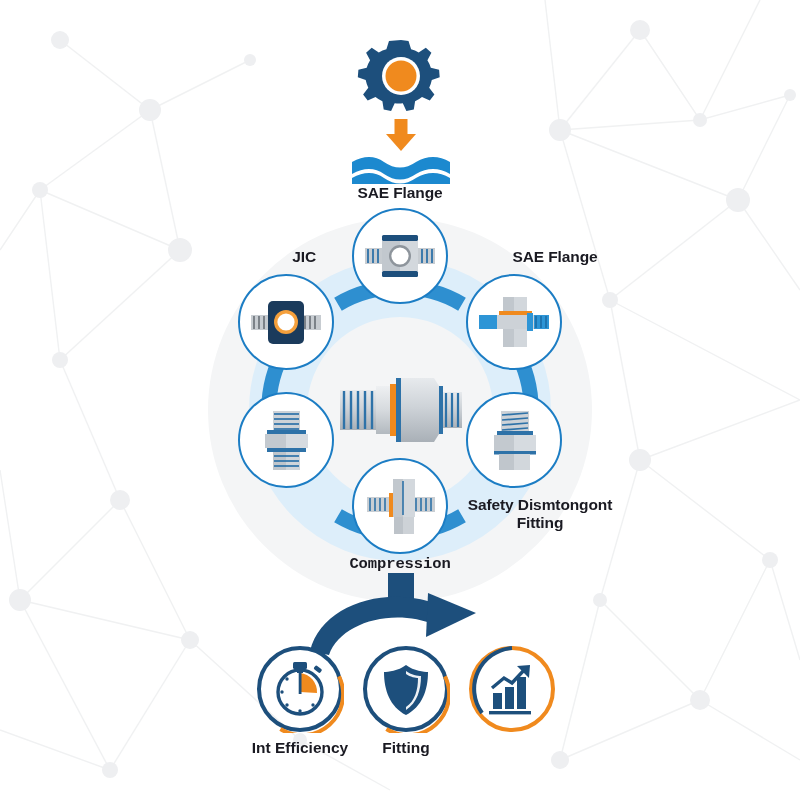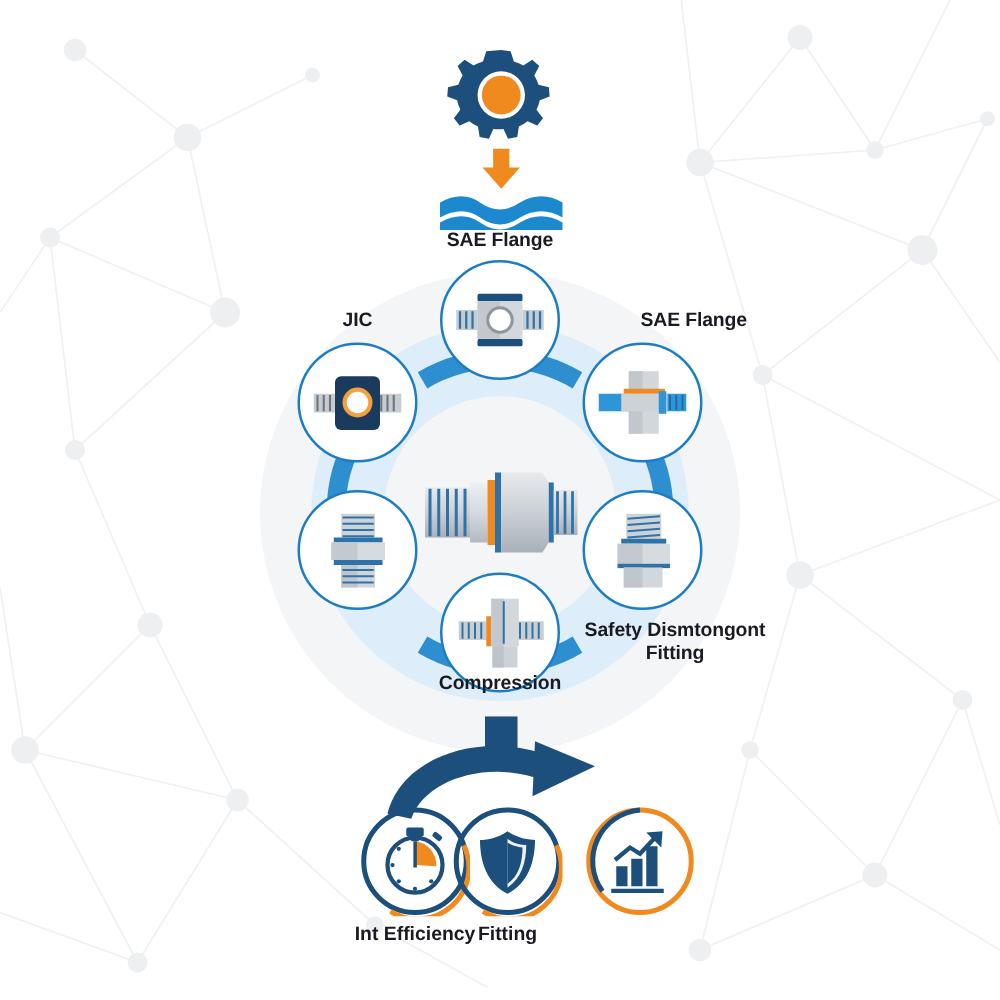--- a/index.html
+++ b/index.html
@@ -308,21 +308,21 @@
             <line x1="70" y1="31" x2="70" y2="44"></line>
         </g>
         <rect x="28" y="26" width="4" height="24" fill="#f08a1e"></rect>
         <rect x="32" y="12" width="22" height="38" fill="#d3d8dd"></rect>
         <rect x="32" y="12" width="10" height="38" fill="#c2c8ce"></rect>
         <line x1="42" y1="14" x2="42" y2="48" stroke="#2e72a8" stroke-width="1.6"></line>
         <rect x="33" y="50" width="20" height="17" fill="#cdd2d7"></rect>
         <rect x="33" y="50" width="9" height="17" fill="#bdc3c9"></rect>
       </svg>
     </div>
-    <div class="node-label" style="left:126px; top:320px; width:132px;">Compression</div>
+    <div class="node-label" style="left:126px; top:338px; width:132px;font-family:Liberation Mono, monospace;">Compression</div>
 
     <div class="node" style="left:30px; top:174px;">
       <svg class="node-icon" viewBox="0 0 78 78">
         <rect x="26" y="10" width="27" height="19" fill="#cdd2d7"></rect>
         <g stroke="#2e72a8" stroke-width="1.7">
           <line x1="27" y1="13" x2="52" y2="13"></line>
             <line x1="27" y1="18" x2="52" y2="18"></line>
           <line x1="27" y1="23" x2="52" y2="23"></line>
             <line x1="27" y1="28" x2="52" y2="28"></line>
         </g>
@@ -352,32 +352,32 @@
         <g stroke="#6e757c" stroke-width="1.7">
           <line x1="58" y1="33" x2="58" y2="46"></line>
             <line x1="63" y1="33" x2="63" y2="46"></line>
           <line x1="68" y1="33" x2="68" y2="46"></line>
         </g>
         <rect x="21" y="18" width="36" height="43" rx="5" fill="#1b3b5c"></rect>
         <circle cx="39" cy="39" r="12" fill="#f5a03c"></circle>
         <circle cx="39" cy="39" r="8.6" fill="#ffffff"></circle>
       </svg>
     </div>
-    <div class="node-label" style="left:48px; top:30px; width:60px;">JIC</div>
+    <div class="node-label" style="left:48px; top:30px; width:60px;text-align:right;">JIC</div>
   </div>
 
   <svg id="flow-arrow" viewBox="0 0 230 90">
     <rect x="88" y="0" width="26" height="28" fill="#1d4f7c"></rect>
     <path d="M10 78 C 22 30, 90 10, 145 34 L 136 52 C 92 34, 40 50, 29 82 Z" fill="#1d4f7c"></path>
     <path d="M128 20 L176 40 L126 64 Z" fill="#1d4f7c"></path>
   </svg>
 
   <div id="benefits">
 
-    <div class="benefit" style="left:6px; top:0;margin-left:32px;">
+    <div class="benefit" style="left:6px; top:0;">
       <svg viewBox="0 0 88 88">
         <circle cx="44" cy="44" r="41" fill="none" stroke="#1d4f7c" stroke-width="4"></circle>
         <path d="M44 3 A41 41 0 0 1 76 75 " fill="none" stroke="#f08a1e" stroke-width="4" transform="rotate(72 44 44)"></path>
         <circle cx="44" cy="47" r="22" fill="none" stroke="#1d4f7c" stroke-width="3.4"></circle>
         <rect x="37" y="17" width="14" height="7" rx="1.5" fill="#1d4f7c"></rect>
         <rect x="41" y="23" width="6" height="5" fill="#1d4f7c"></rect>
         <rect x="58" y="22" width="8" height="4.5" rx="1.5" fill="#1d4f7c" transform="rotate(38 62 24)"></rect>
         <path d="M44 47 L44 28 A19 19 0 0 1 61 48 Z" fill="#f08a1e"></path>
         <rect x="42.7" y="28" width="2.8" height="21" fill="#1d4f7c"></rect>
         <g fill="#1d4f7c">

